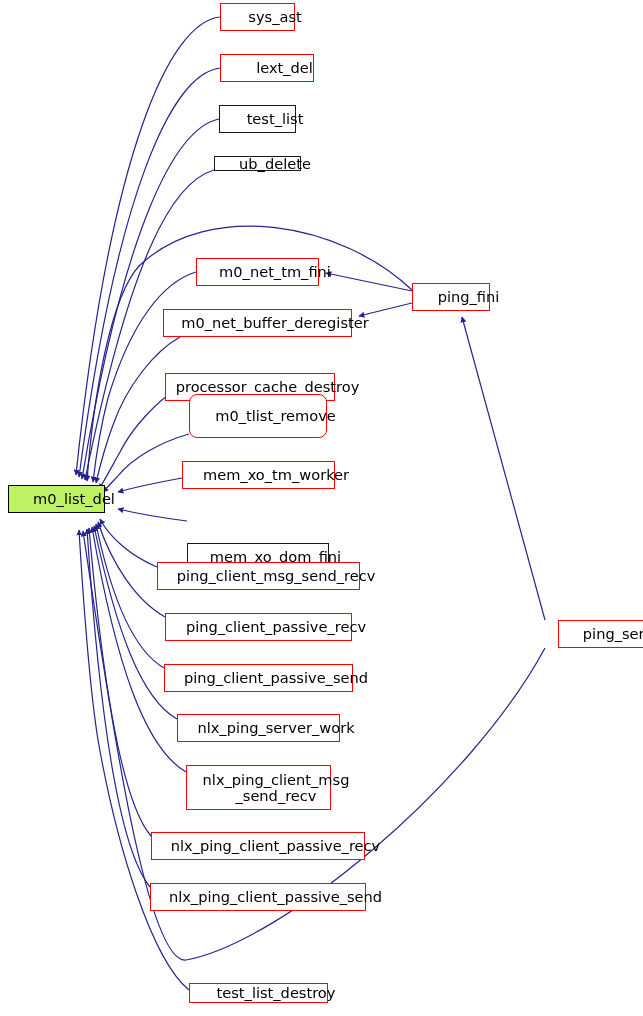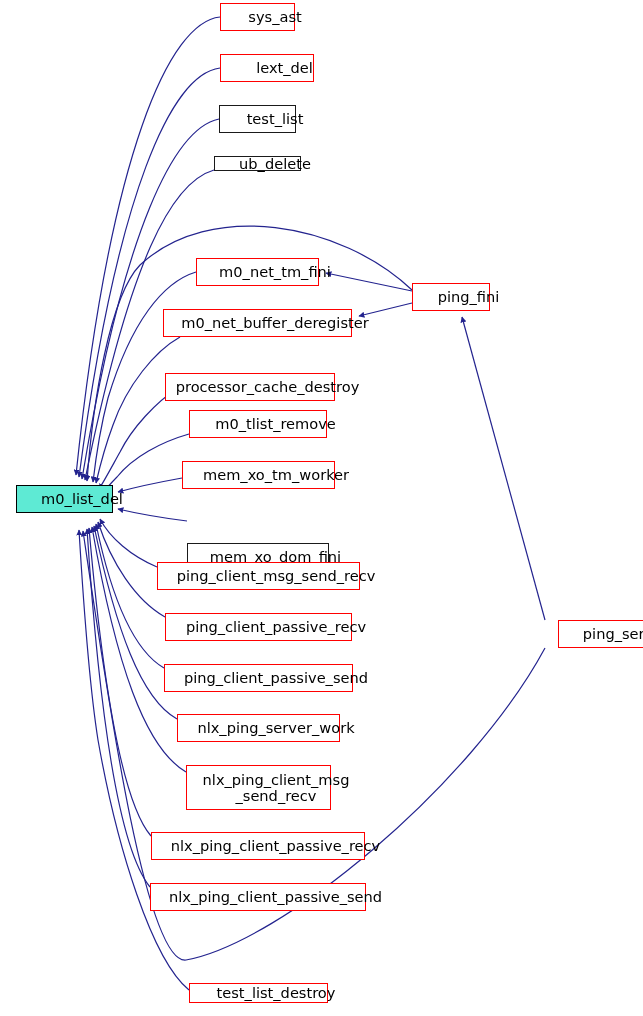--- a/index.html
+++ b/index.html
@@ -37,24 +37,23 @@
     line-height: 1.04;
     white-space: pre;
     letter-spacing: 0px;
     cursor: pointer;
     padding-left: 35px;
   }
   .node.black-border {
     border-color: #1a1a1a;
   }
   .node.root {
-    background: #5eead4;
+    background: #bef264;
     border-color: #000000;
     cursor: default;
-    margin-left: 8px;
   }
 </style>
 </head>
 <body>
 
 <div id="graph-root">
   <svg id="edge-layer" width="643" height="1016" viewBox="0 0 643 1016" xmlns="http://www.w3.org/2000/svg">
     <defs>
       <marker id="arrow" viewBox="0 0 10 10" refX="9" refY="5" markerWidth="5" markerHeight="5" orient="auto-start-reverse">
         <path d="M 0 0 L 10 5 L 0 10 z" fill="#23238e"></path>
@@ -89,21 +88,21 @@
   <div id="node-layer">
       <div class="node black-border root" style="left: 8px; top: 485px; width: 97px; height: 28px;">m0_list_del</div>
       <div class="node" style="left: 220px; top: 3px; width: 75px; height: 28px;">sys_ast</div>
       <div class="node" style="left: 220px; top: 54px; width: 94px; height: 28px;">lext_del</div>
       <div class="node black-border" style="left: 219px; top: 105px; width: 77px; height: 28px;">test_list</div>
       <div class="node black-border" style="left: 214px; top: 156px; width: 87px; height: 15px;">ub_delete</div>
       <div class="node" style="left: 196px; top: 258px; width: 123px; height: 28px;">m0_net_tm_fini</div>
       <div class="node" style="left: 412px; top: 283px; width: 78px; height: 28px;">ping_fini</div>
       <div class="node" style="left: 163px; top: 309px; width: 189px; height: 28px;">m0_net_buffer_deregister</div>
       <div class="node" style="left: 165px; top: 360px; width: 170px; height: 28px; margin-top: 13px;">processor_cache_destroy</div>
-      <div class="node" style="left: 189px; top: 410px; width: 138px; height: 28px;">m0_tlist_remove</div>
+      <div class="node" style="left: 189px; top: 394px; width: 138px; height: 44px; border-radius: 8px;">m0_tlist_remove</div>
       <div class="node" style="left: 182px; top: 461px; width: 153px; height: 28px;">mem_xo_tm_worker</div>
       <div class="node black-border" style="left: 187px; top: 512px; width: 142px; height: 28px; margin-top: 31px;">mem_xo_dom_fini</div>
       <div class="node" style="left: 157px; top: 562px; width: 203px; height: 28px;">ping_client_msg_send_recv</div>
       <div class="node" style="left: 165px; top: 613px; width: 187px; height: 28px;">ping_client_passive_recv</div>
       <div class="node" style="left: 164px; top: 664px; width: 189px; height: 28px;">ping_client_passive_send</div>
       <div class="node" style="left: 177px; top: 714px; width: 163px; height: 28px;">nlx_ping_server_work</div>
       <div class="node" style="left: 186px; top: 765px; width: 145px; height: 45px;">nlx_ping_client_msg
 _send_recv</div>
       <div class="node" style="left: 151px; top: 832px; width: 214px; height: 28px;">nlx_ping_client_passive_recv</div>
       <div class="node" style="left: 150px; top: 883px; width: 216px; height: 28px;">nlx_ping_client_passive_send</div>

